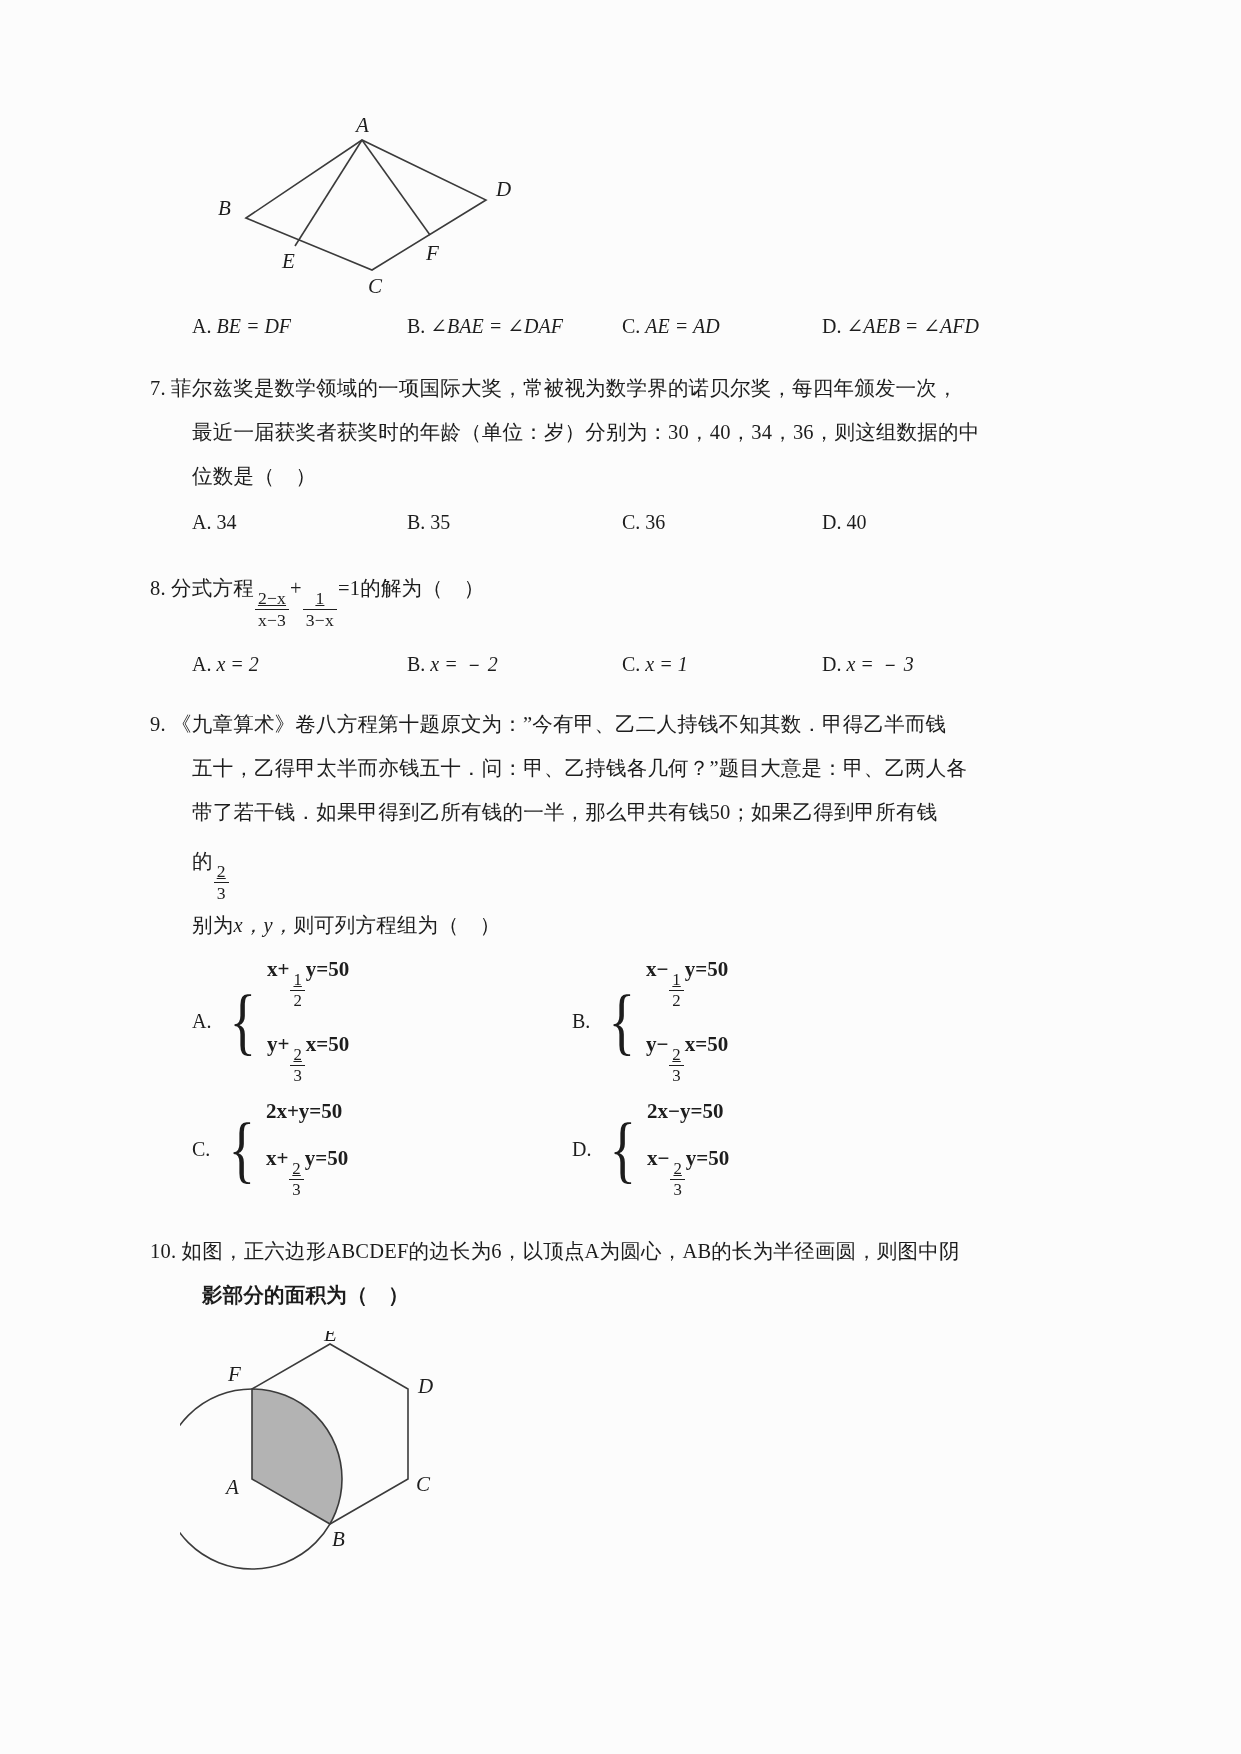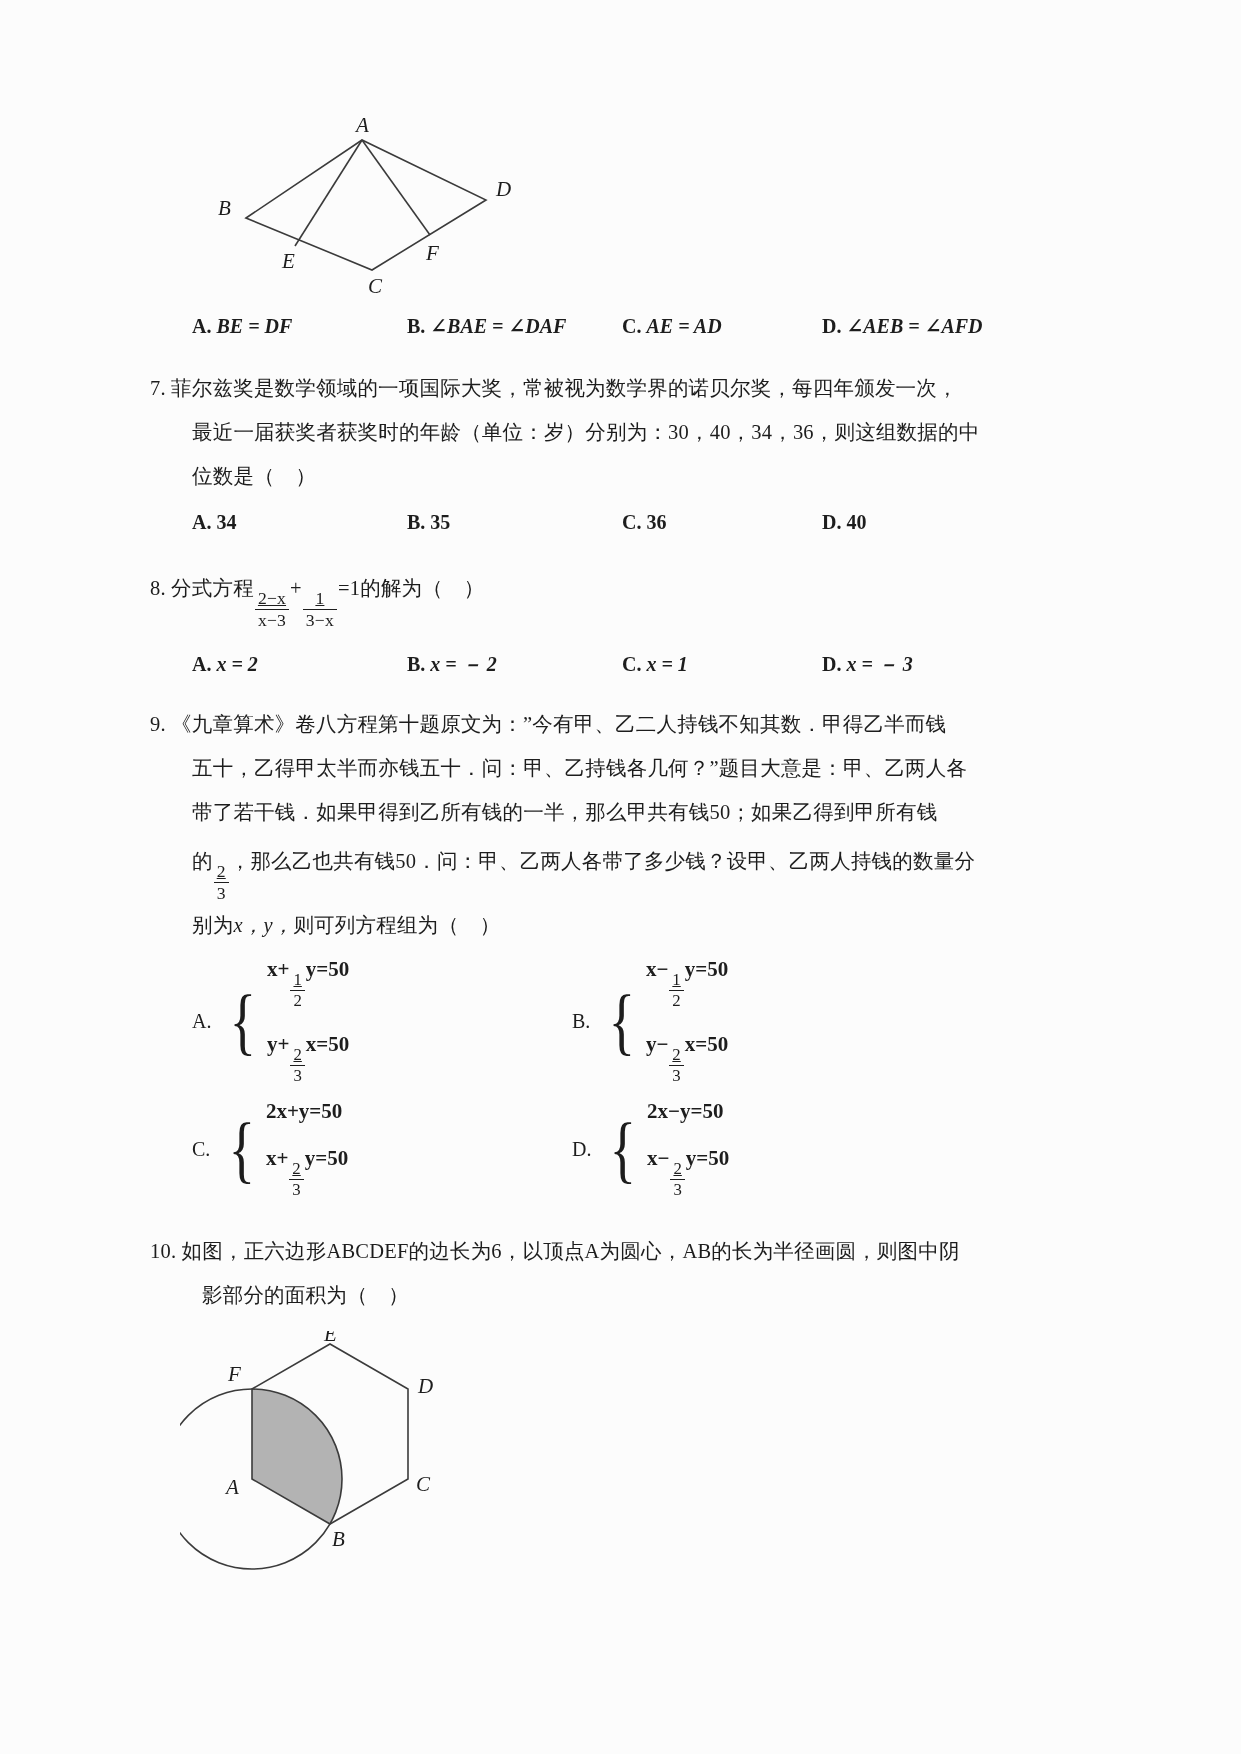--- a/index.html
+++ b/index.html
@@ -45,21 +45,20 @@
     padding-left: 42px;
   }
 
   
   .opts {
     display: flex;
     font-size: 20px;
     line-height: 40px;
     padding-left: 42px;
     color: #1d1d1d;
-    font-weight: bold;
   }
   .opt {
     white-space: nowrap;
   }
   .opt-label { font-style: normal; }
   .math-i {
     font-style: italic;
     font-family: "Liberation Serif", "DejaVu Serif", serif;
   }
 
@@ -239,21 +238,21 @@
       <div class="q-body">
         <span class="q-num">9.</span>
         <span>《九章算术》卷八方程第十题原文为：”今有甲、乙二人持钱不知其数．甲得乙半而钱</span>
       </div>
       <div class="q-body indent">五十，乙得甲太半而亦钱五十．问：甲、乙持钱各几何？”题目大意是：甲、乙两人各</div>
       <div class="q-body indent">带了若干钱．如果甲得到乙所有钱的一半，那么甲共有钱50；如果乙得到甲所有钱</div>
       <div class="q-body indent" style="line-height:54px;">
         <span>的</span><span class="frac">
             <span class="num">2</span>
             <span class="den">3</span>
-          </span><span>，那么乙也共有钱50．问：甲、乙两人各带了多少钱？设甲、乙两人持钱的数量分</span>
+          </span>
       </div>
       <div class="q-body indent">
         <span>别为</span><span class="math-i">x，y，</span><span>则可列方程组为（　）</span>
       </div>
     </div>
 
     <div class="sys-row" style="margin-top:10px;">
       <div class="sys-cell left">
         <span class="sys-letter">A.</span>
         <span class="brace">{</span>
@@ -307,21 +306,21 @@
               </span><span>y=50</span></span>
         </span>
       </div>
     </div>
 
     <div class="q" style="margin-top:30px;">
       <div class="q-body">
         <span class="q-num">10.</span>
         <span>如图，正六边形ABCDEF的边长为6，以顶点A为圆心，AB的长为半径画圆，则图中阴</span>
       </div>
-      <div class="q-body" style="padding-left:52px;">影部分的面积为（　）</div>
+      <div class="q-body" style="padding-left:52px;font-weight:bold;">影部分的面积为（　）</div>
     </div>
 
     <div class="fig" style="margin-left:30px; margin-top:14px;">
       <svg width="300" height="270" viewBox="0 0 300 270">
 
         <path d="M 72,148 L 72,58 A 90,90 0 0 1 150,193 Z" fill="#b3b3b3" stroke="none"></path>
 
         <circle cx="72" cy="148" r="90" fill="none" stroke="#3b3b3b" stroke-width="1.6"></circle>
 
         <polygon points="72,148 150,193 228,148 228,58 150,13 72,58" fill="none" stroke="#3b3b3b" stroke-width="1.6"></polygon>

